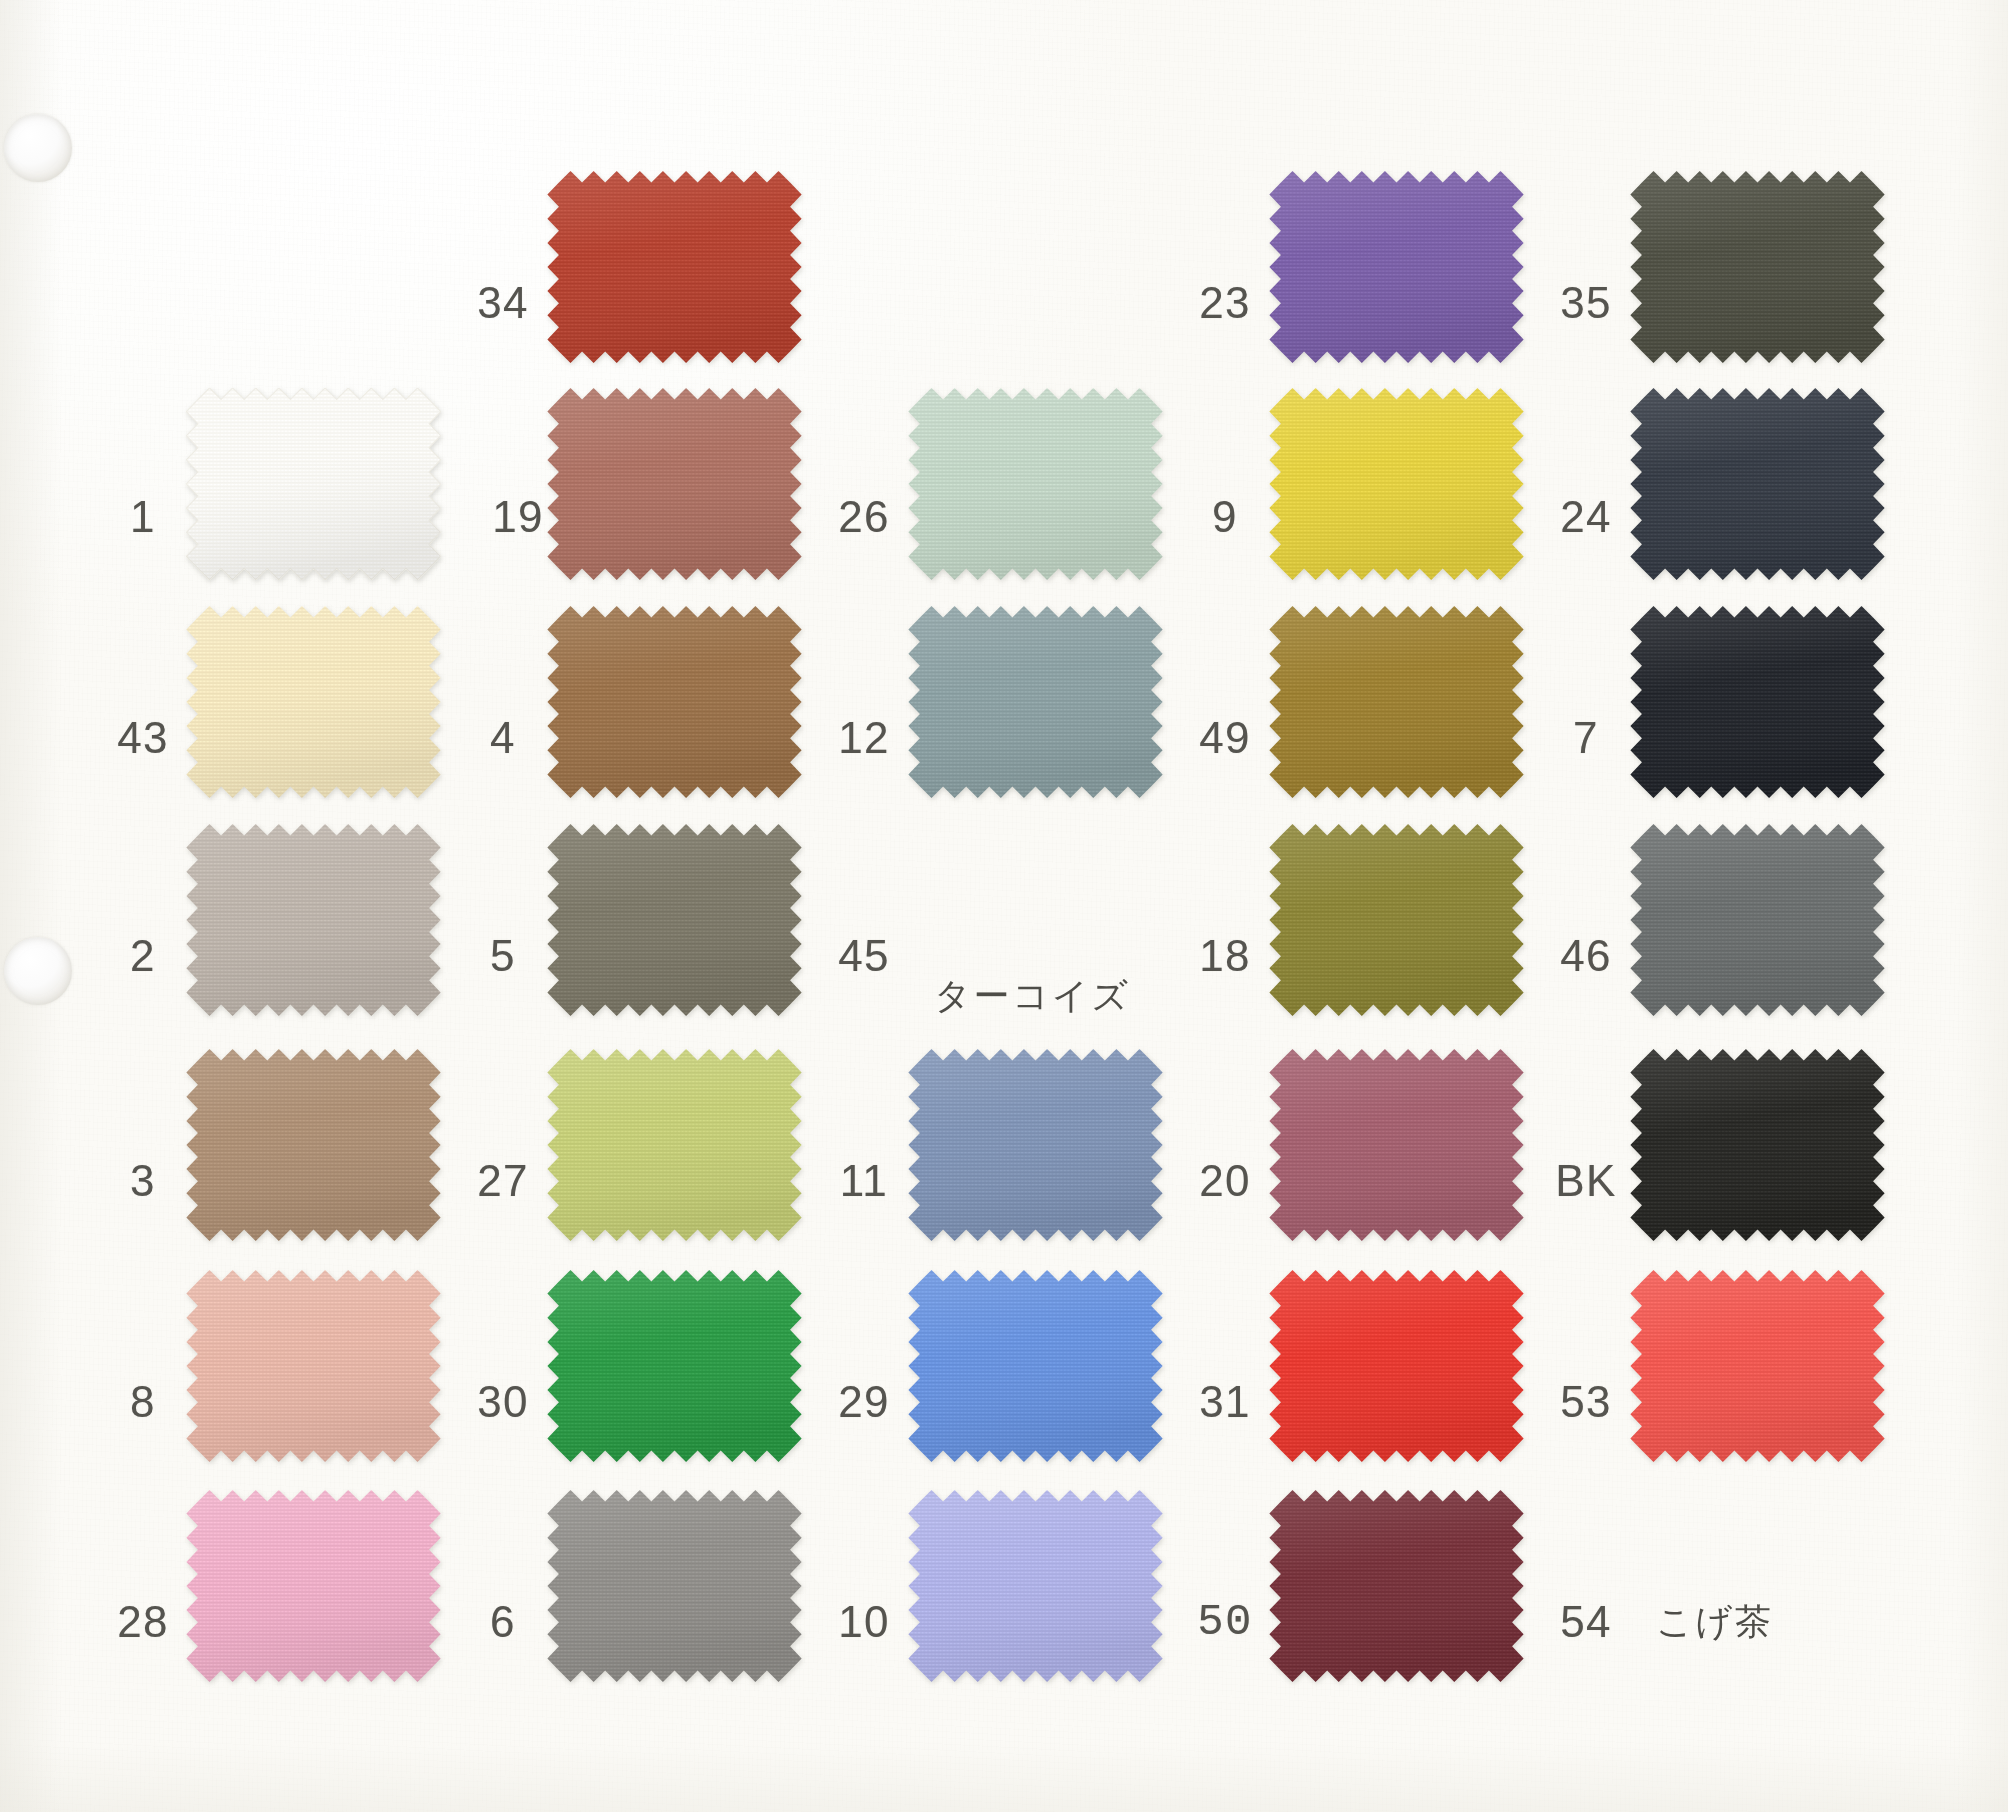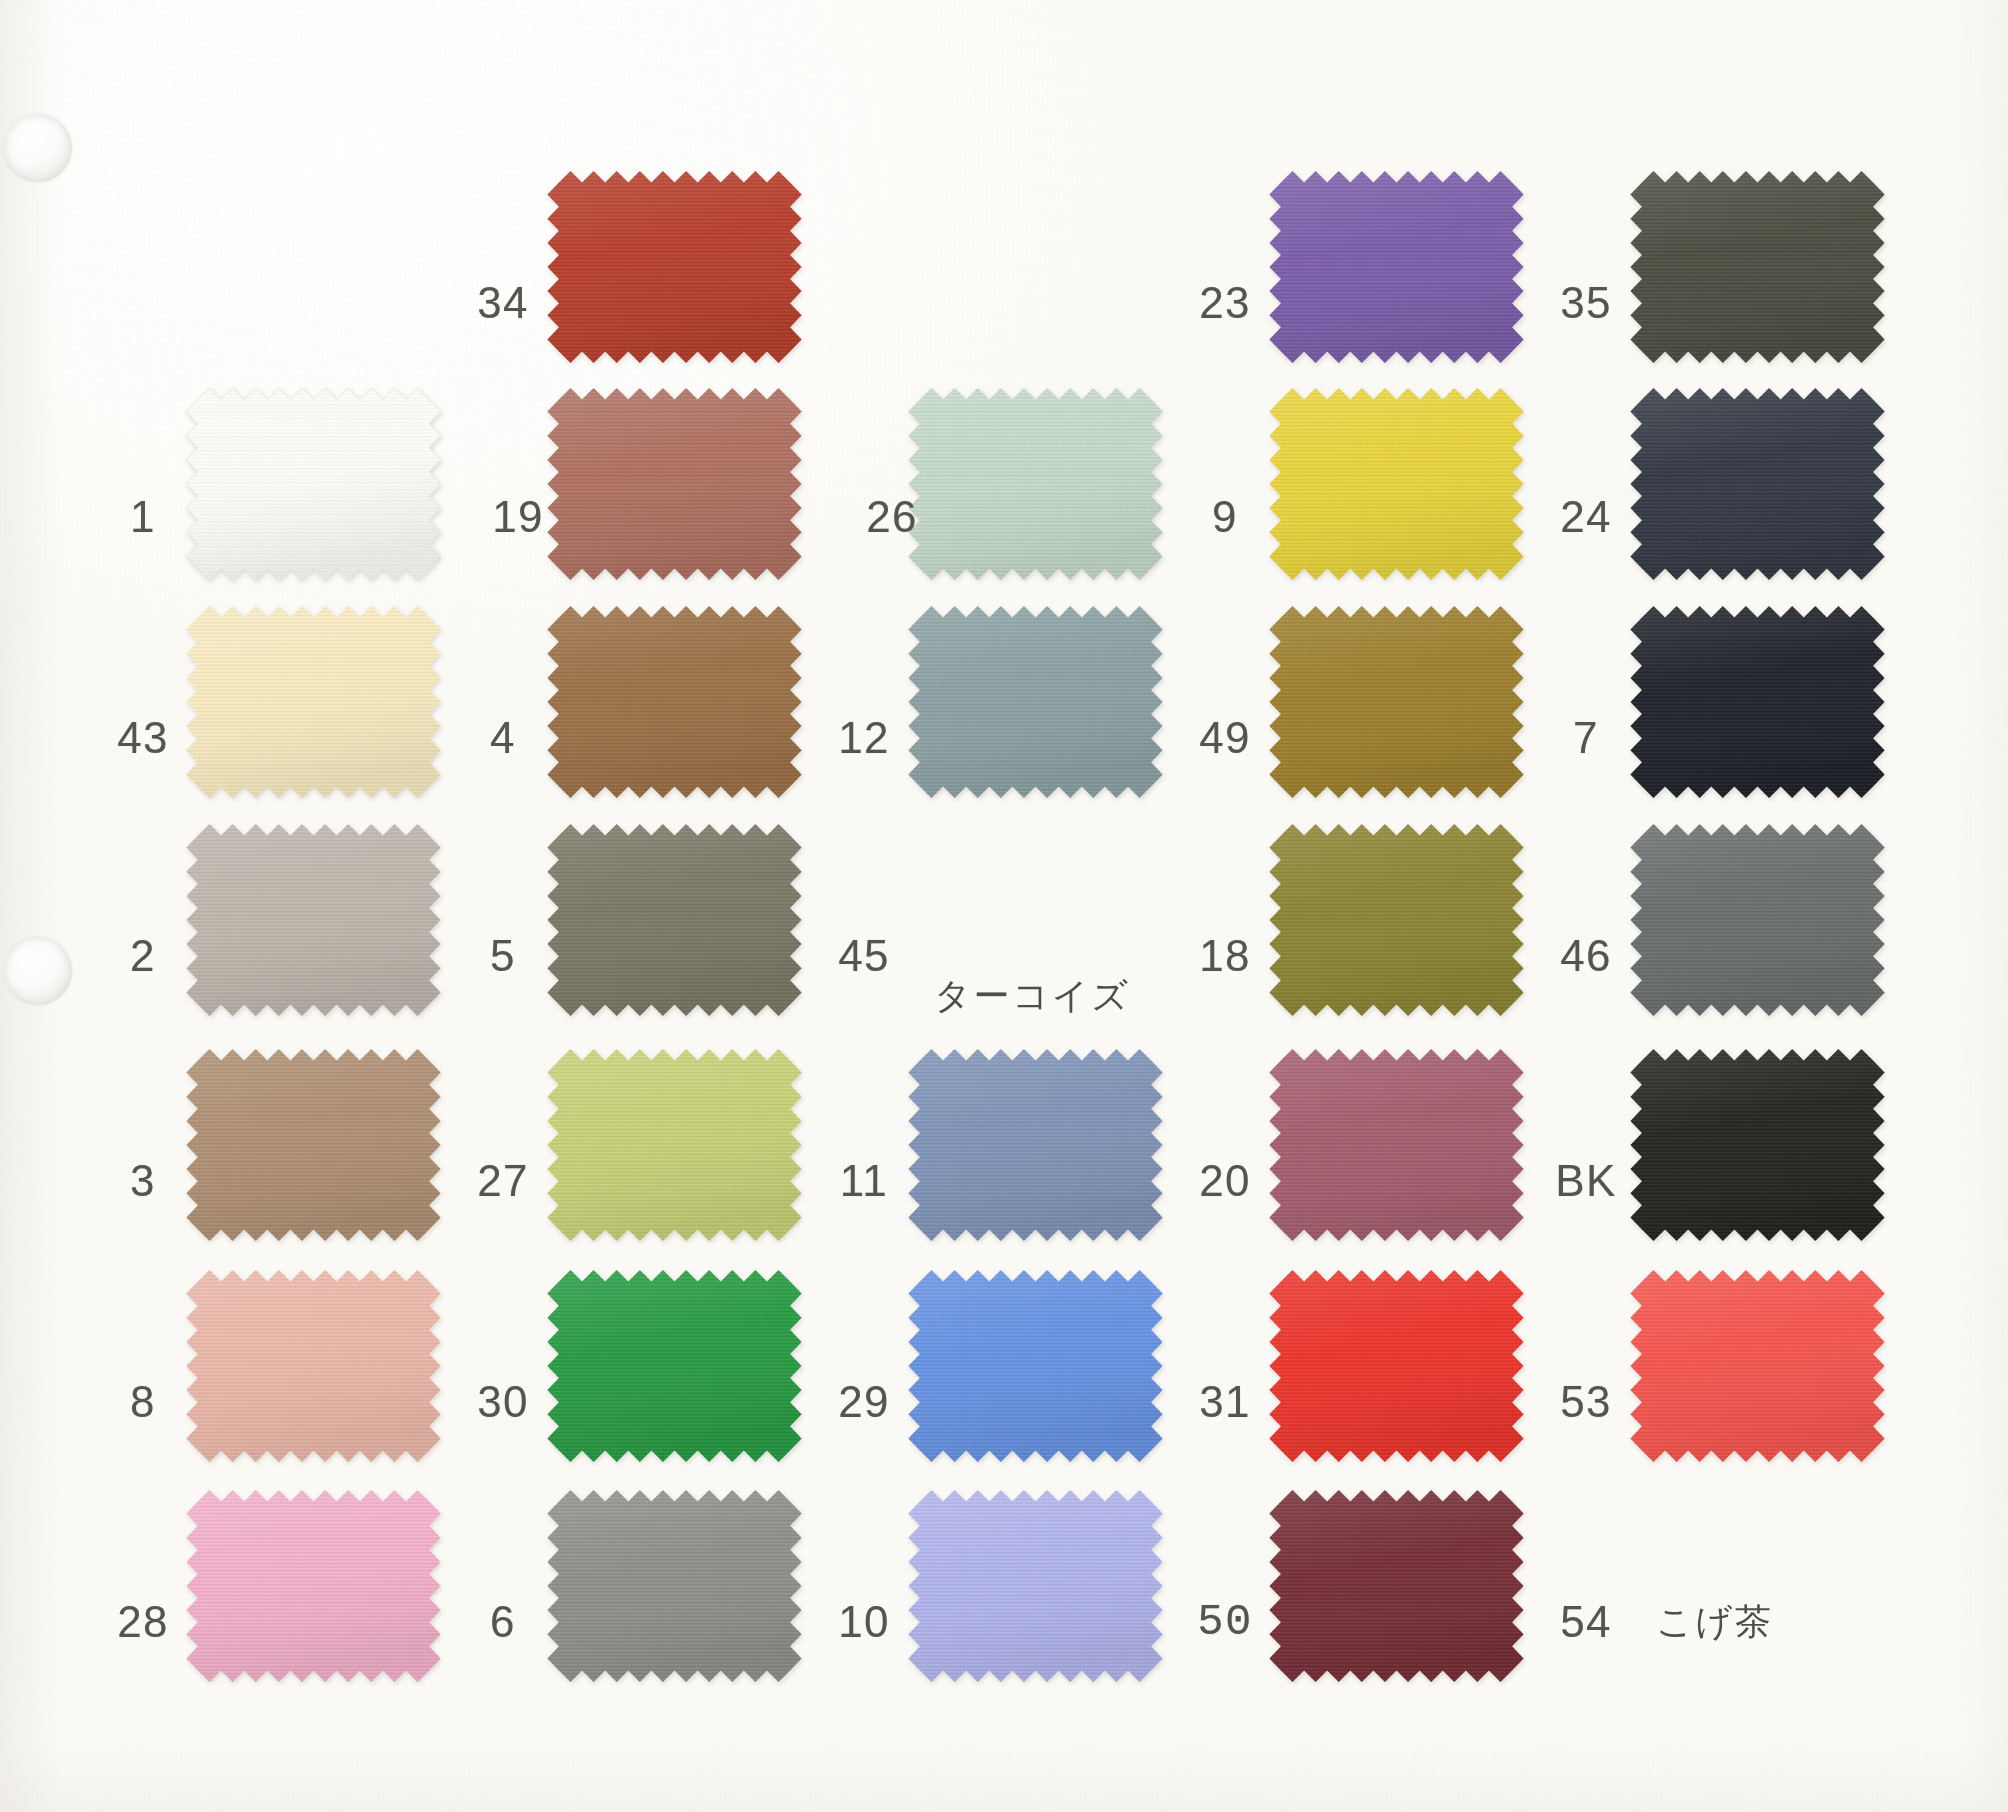--- a/index.html
+++ b/index.html
@@ -193,21 +193,21 @@
                 <stop offset="45%" stop-color="rgba(255,255,255,.02)"></stop>
                 <stop offset="100%" stop-color="rgba(0,0,0,.07)"></stop>
               </linearGradient>
             </defs>
             <polygon points="13.00,13.00 26.00,0.00 39.00,13.00 52.00,0.00 65.00,13.00 78.00,0.00 91.00,13.00 104.00,0.00 117.00,13.00 130.00,0.00 143.00,13.00 156.00,0.00 169.00,13.00 182.00,0.00 195.00,13.00 208.00,0.00 221.00,13.00 234.00,0.00 247.00,13.00 260.00,0.00 273.00,13.00 273.00,13.00 286.00,26.57 273.00,40.14 286.00,53.71 273.00,67.29 286.00,80.86 273.00,94.43 286.00,108.00 273.00,121.57 286.00,135.14 273.00,148.71 286.00,162.29 273.00,175.86 286.00,189.43 273.00,203.00 273.00,203.00 260.00,216.00 247.00,203.00 234.00,216.00 221.00,203.00 208.00,216.00 195.00,203.00 182.00,216.00 169.00,203.00 156.00,216.00 143.00,203.00 130.00,216.00 117.00,203.00 104.00,216.00 91.00,203.00 78.00,216.00 65.00,203.00 52.00,216.00 39.00,203.00 26.00,216.00 13.00,203.00 13.00,203.00 0.00,189.43 13.00,175.86 0.00,162.29 13.00,148.71 0.00,135.14 13.00,121.57 0.00,108.00 13.00,94.43 0.00,80.86 13.00,67.29 0.00,53.71 13.00,40.14 0.00,26.57 13.00,13.00" fill="url(#weave4)"></polygon>
             <polygon points="13.00,13.00 26.00,0.00 39.00,13.00 52.00,0.00 65.00,13.00 78.00,0.00 91.00,13.00 104.00,0.00 117.00,13.00 130.00,0.00 143.00,13.00 156.00,0.00 169.00,13.00 182.00,0.00 195.00,13.00 208.00,0.00 221.00,13.00 234.00,0.00 247.00,13.00 260.00,0.00 273.00,13.00 273.00,13.00 286.00,26.57 273.00,40.14 286.00,53.71 273.00,67.29 286.00,80.86 273.00,94.43 286.00,108.00 273.00,121.57 286.00,135.14 273.00,148.71 286.00,162.29 273.00,175.86 286.00,189.43 273.00,203.00 273.00,203.00 260.00,216.00 247.00,203.00 234.00,216.00 221.00,203.00 208.00,216.00 195.00,203.00 182.00,216.00 169.00,203.00 156.00,216.00 143.00,203.00 130.00,216.00 117.00,203.00 104.00,216.00 91.00,203.00 78.00,216.00 65.00,203.00 52.00,216.00 39.00,203.00 26.00,216.00 13.00,203.00 13.00,203.00 0.00,189.43 13.00,175.86 0.00,162.29 13.00,148.71 0.00,135.14 13.00,121.57 0.00,108.00 13.00,94.43 0.00,80.86 13.00,67.29 0.00,53.71 13.00,40.14 0.00,26.57 13.00,13.00" fill="url(#gl4)"></polygon>
           </svg>
         </div>
       </div>
       <div class="sw-cell">
-        <div class="sw-label" style="left: 864px; top: 517px; transform: translate(-50%, -50%); margin-left: 28px;">26</div>
+        <div class="sw-label" style="left: 864px; top: 517px; transform: translate(-50%, -50%);">26</div>
         <div class="swatch" style="left: 908px; top: 388px; width: 255px; height: 192px;">
           <svg width="255" height="192" viewBox="0 0 286 216">
             <defs>
               <pattern id="weave5" width="4" height="4" patternUnits="userSpaceOnUse">
                 <rect width="4" height="4" fill="#C2D6C6"></rect>
                 <rect x="0" y="0" width="4" height="1.2" fill="#d0e4d4"></rect>
                 <rect x="0" y="2.2" width="4" height="1.1" fill="#b7cbbb"></rect>
                 <rect x="1.6" y="0" width="0.9" height="4" fill="#bcd0c0"></rect>
               </pattern>
               <linearGradient id="gl5" x1="0" y1="0" x2="0.25" y2="1">

